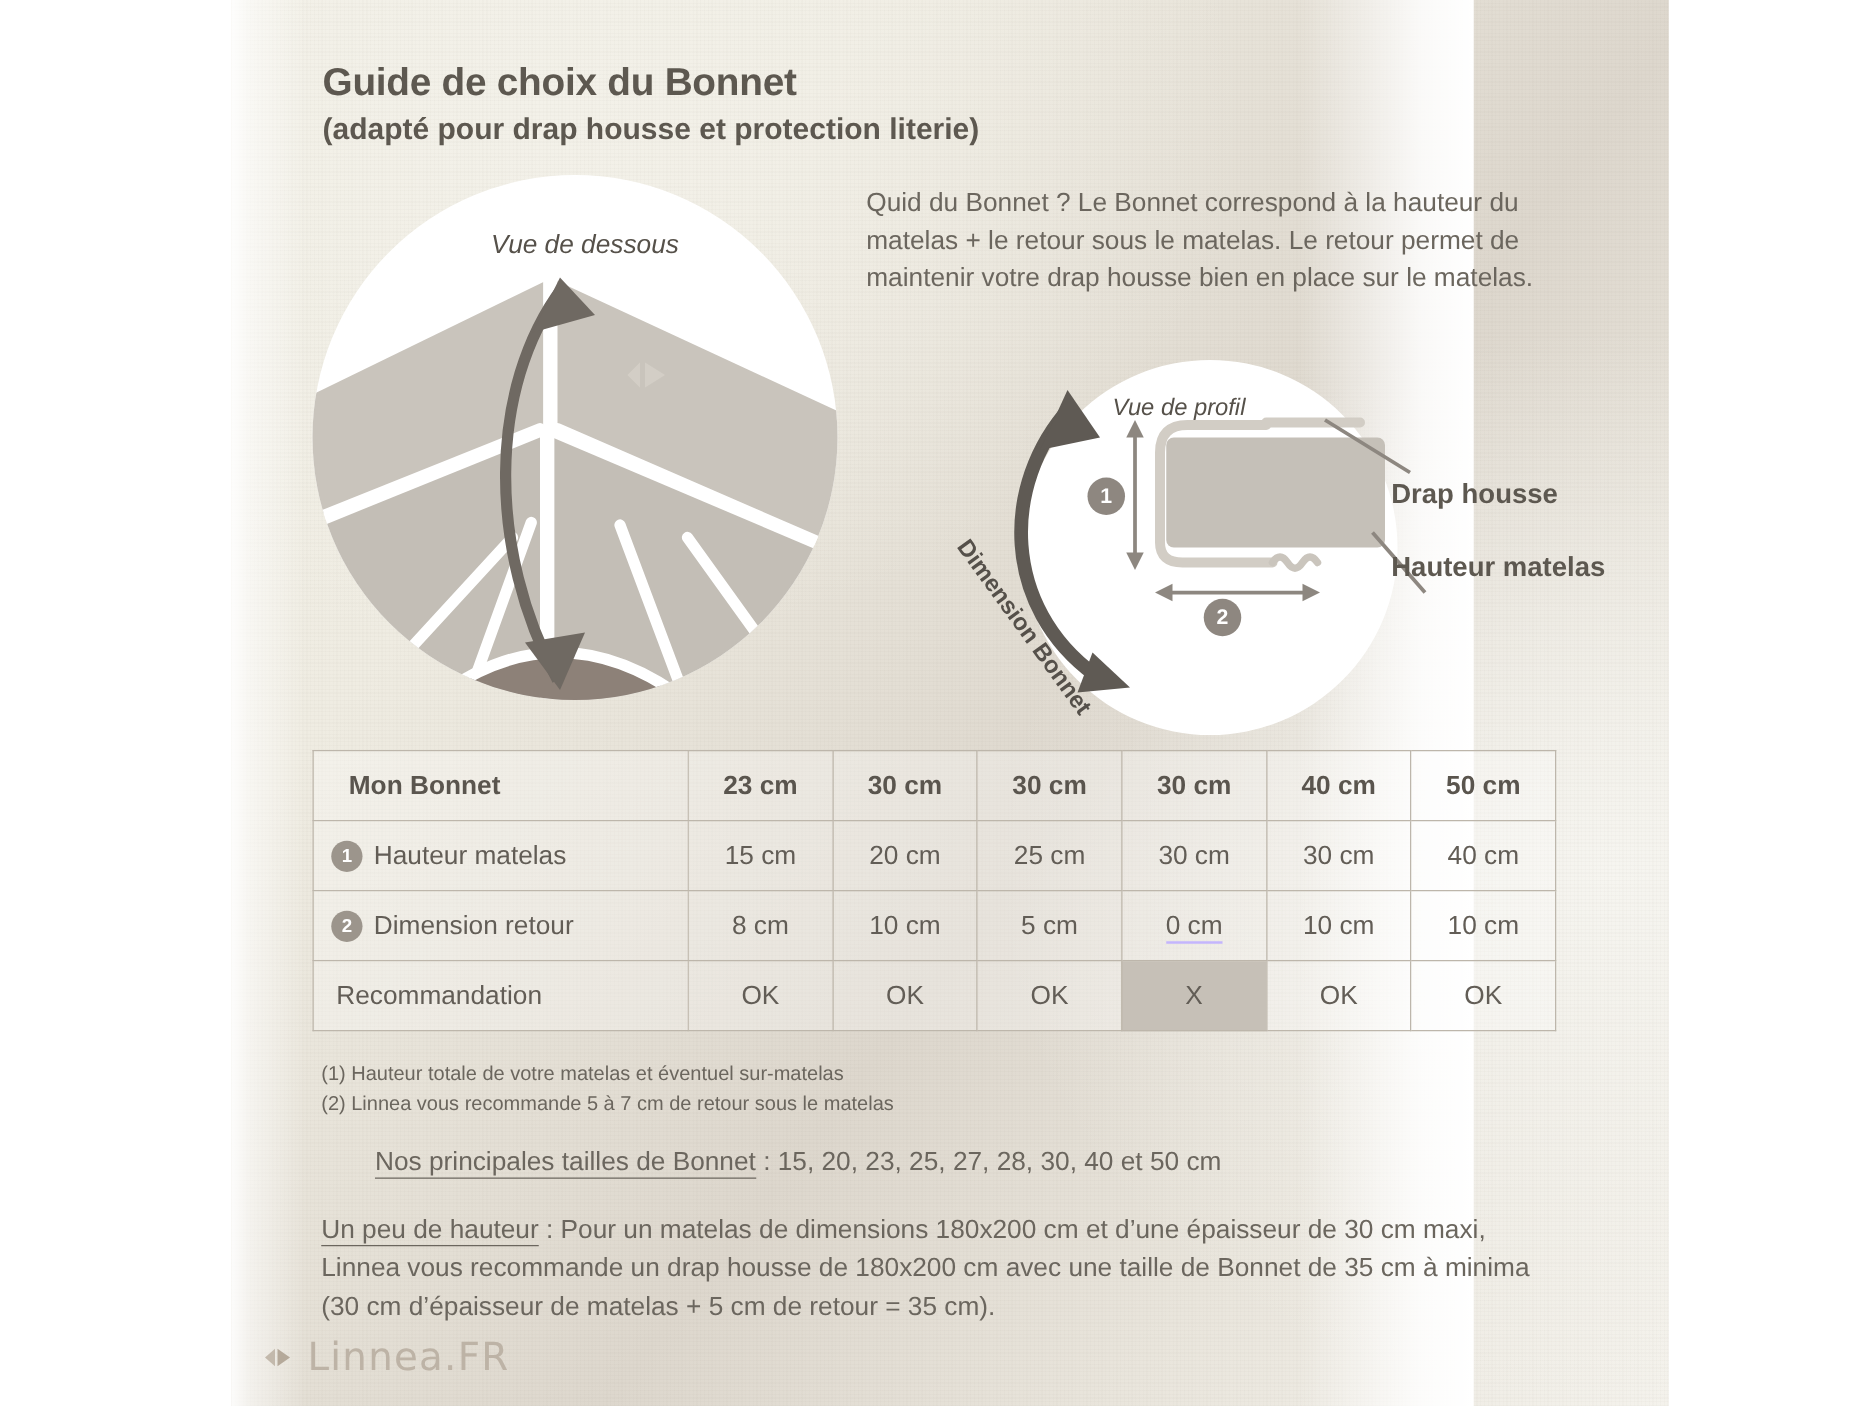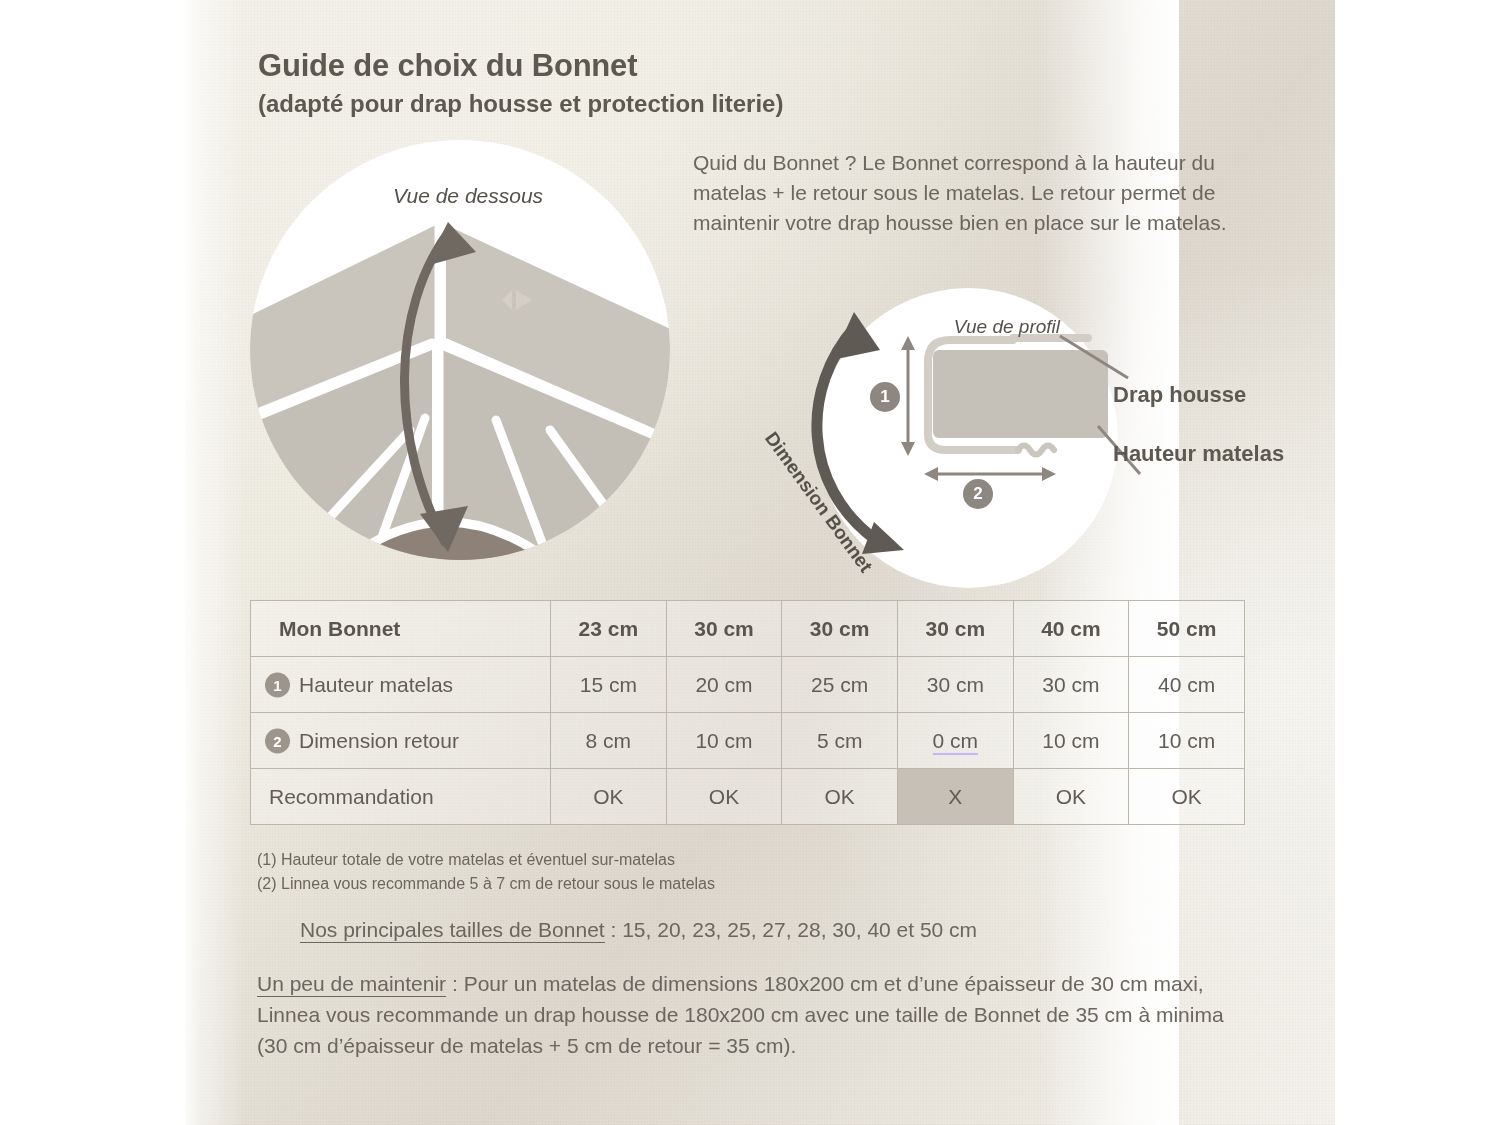--- a/index.html
+++ b/index.html
@@ -71,21 +71,21 @@
     font-size:44px;font-weight:bold;color:#6e6862;z-index:6;letter-spacing:-1px;
   }
 
   
   #circle2{left:818px;top:288px;width:300px;height:300px;}
   #circle2 .disc{
     position:absolute;left:0;top:0;width:300px;height:300px;border-radius:50%;
     background:#ffffff;
   }
   #lbl-profil{
-    position:absolute;left:72px;top:28px;width:170px;text-align:right;
+    position:absolute;left:72px;top:28px;width:170px;text-align:left;
     font-size:19px;font-style:italic;color:#56514a;z-index:7;
   }
   #lbl-dimbonnet{
     position:absolute;left:-40px;top:140px;
     font-size:19px;font-weight:bold;color:#55504a;z-index:7;
     transform:rotate(54deg);transform-origin:left top;white-space:nowrap;
   }
   #lbl-drap{
     position:absolute;left:1113px;top:382px;font-size:22px;font-weight:bold;color:#5d5850;
   }
@@ -291,17 +291,24 @@
   <div class="layer" id="notes">
     <div>(1) Hauteur totale de votre matelas et éventuel sur-matelas</div>
     <div>(2) Linnea vous recommande 5 à 7 cm de retour sous le matelas</div>
   </div>
 
   <div class="layer" id="sizes">
     <span class="u">Nos principales tailles de Bonnet</span><span> : 15, 20, 23, 25, 27, 28, 30, 40 et 50 cm</span>
   </div>
 
   <div class="layer" id="practice">
-    <span class="u">Un peu de maintenir</span><span> : Pour un matelas de dimensions 180x200 cm et d’une épaisseur de 30 cm maxi, Linnea vous recommande un drap housse de 180x200 cm avec une taille de Bonnet de 35 cm à minima (30 cm d’épaisseur de matelas + 5 cm de retour = 35 cm).</span>
-  </div>
-
+    <span class="u">Un peu de hauteur</span><span> : Pour un matelas de dimensions 180x200 cm et d’une épaisseur de 30 cm maxi, Linnea vous recommande un drap housse de 180x200 cm avec une taille de Bonnet de 35 cm à minima (30 cm d’épaisseur de matelas + 5 cm de retour = 35 cm).</span>
+  </div>
+
+  <div class="layer" id="logo">
+    <svg width="28" height="26" viewBox="0 0 28 26">
+      <polygon points="4,13 12,6 12,20" fill="#c3b9ac"></polygon>
+      <polygon points="14,6 24,13 14,20" fill="#b5a99a"></polygon>
+    </svg>
+    <span class="word">Linnea.FR</span>
+  </div>
 
 </div>
 
 </body></html>

